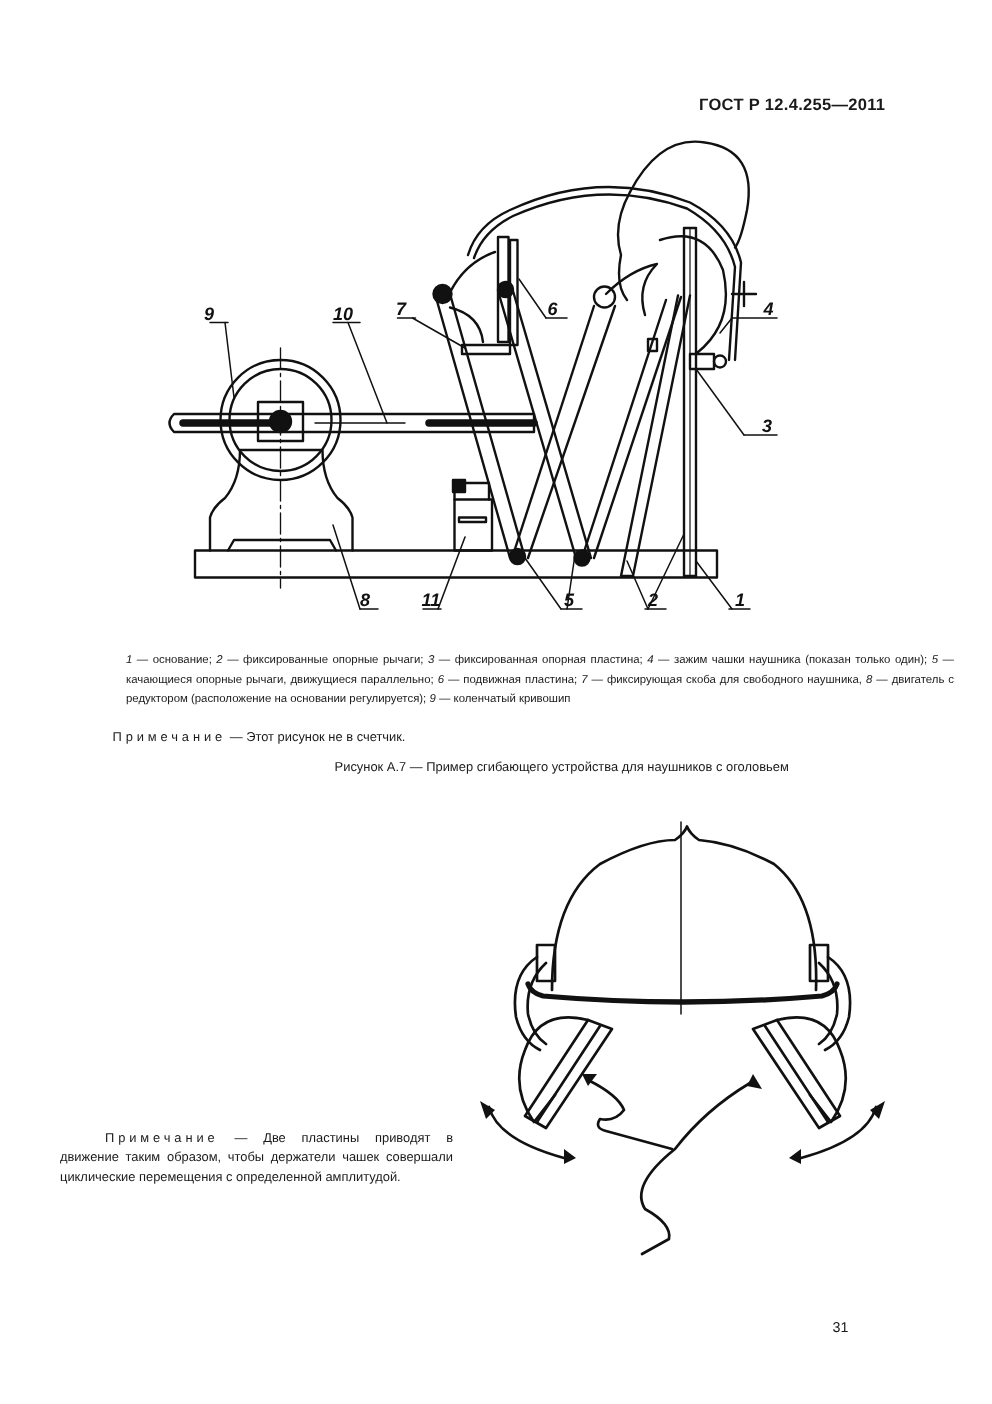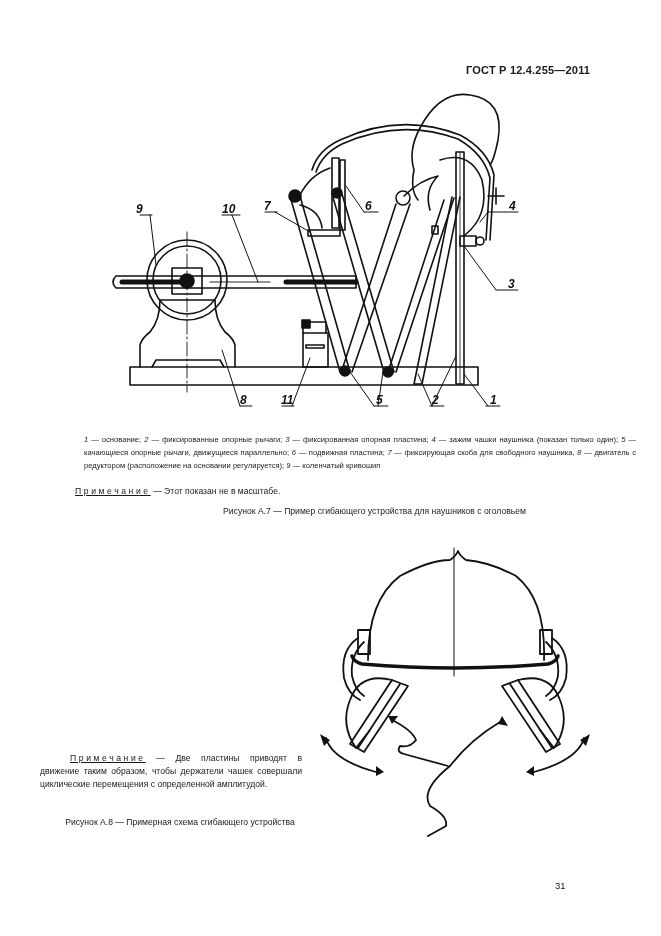--- a/index.html
+++ b/index.html
@@ -7,21 +7,21 @@
          font-family: "Liberation Sans", sans-serif; color: #1a1a1a; }
   .abs { position: absolute; }
   .header { left: 438px; top: 64px; font-size: 11px; font-weight: bold; letter-spacing: 0.2px; padding-left: 28px; }
   .fig { left: 0; top: 0; }
   .legend { left: 44px; top: 433px; width: 552px; font-size: 7.6px; line-height: 13.2px; text-align: justify; text-align-last: left; margin-left: 40px; }
   .legend .center { display: block; text-align: center; text-align-last: center; }
   .note1 { left: 75px; top: 486px; font-size: 8.6px; }
   .cap1 { left: 0; width: 661px; top: 506px; font-size: 8.6px; text-align: center; padding-left: 44px; }
   .note2 { left: 40px; top: 752px; width: 262px; font-size: 8.6px; line-height: 13px; text-align: justify; text-indent: 30px; }
   .cap2 { left: 30px; width: 300px; top: 816px; font-size: 8.6px; line-height: 13px; text-align: center; }
-  .spaced { letter-spacing: 2.6px; text-decoration: underline; }
+  .spaced { letter-spacing: 2.6px; }
   .pagenum { left: 555px; top: 848px; font-size: 9.5px; margin-top: 32px; }
   .lbl { font-family: "Liberation Sans", sans-serif; font-style: italic; font-weight: bold; font-size: 12px; fill: #111; }
   em { font-style: italic; }
 </style>
 </head>
 <body>
 
 <div class="abs header">ГОСТ Р 12.4.255—2011</div>
 
 <svg class="abs fig" width="661" height="430" viewBox="0 0 661 430">
@@ -124,21 +124,21 @@
   <text class="lbl" x="281" y="404">11</text>
   <text class="lbl" x="376" y="404">5</text>
   <text class="lbl" x="432" y="404">2</text>
   <text class="lbl" x="490" y="404">1</text>
 </svg>
 
 <div class="abs legend">
   <em>1</em><span> — основание; </span><em>2</em><span> — фиксированные опорные рычаги; </span><em>3</em><span> — фиксированная опорная пластина; </span><em>4</em><span> — зажим чашки наушника (показан только один); </span><em>5</em><span> — качающиеся опорные рычаги, движущиеся параллельно; </span><em>6</em><span> — подвижная пластина; </span><em>7</em><span> — фиксирующая скоба для свободного наушника, </span><em>8</em><span> — двигатель с редуктором (расположение на основании регулируется); </span><em>9</em><span> — коленчатый кривошип</span>
 </div>
 
-<div class="abs note1"><span class="spaced">Примечание</span><span> — Этот показан не в масштабе.</span></div>
+<div class="abs note1"><span class="spaced">Примечание</span><span> — Этот рисунок не в счетчик.</span></div>
 <div class="abs cap1">Рисунок А.7 — Пример сгибающего устройства для наушников с оголовьем</div>
 
 <svg class="abs fig" width="661" height="936" viewBox="0 0 661 936" style="top:0;left:0;">
   <g fill="none" stroke="#111" stroke-width="1.8" stroke-linejoin="round" stroke-linecap="round">
 
     <path d="M368 660 Q368 600 400 576 Q430 560 450 560 Q456 556 458 551 Q460 556 466 560 Q490 562 516 576 Q546 600 544 660"></path>
 
     <path d="M352 656 Q354 662 362 664 Q456 672 548 664 Q556 662 558 656" stroke-width="3.5"></path>
 
     <line x1="454" y1="548" x2="454" y2="676" stroke-width="1"></line>
@@ -171,16 +171,15 @@
     <polygon points="376,766 384,772 376,776"></polygon>
     <polygon points="590,734 580,740 586,746"></polygon>
     <polygon points="534,766 526,772 534,776"></polygon>
     <polygon points="388,716 398,716 392,724"></polygon>
     <polygon points="502,716 508,726 498,724"></polygon>
   </g>
 </svg>
 
 <div class="abs note2"><span class="spaced">Примечание</span><span> — Две пластины приводят в движение таким образом, чтобы держатели чашек совершали циклические перемещения с определенной амплитудой.</span></div>
 <div class="abs cap2">
-  <div>Рисунок А.8 — Примерная схема сгибающего устройства</div>
 </div>
 
 <div class="abs pagenum">31</div>
 
 </body></html>

